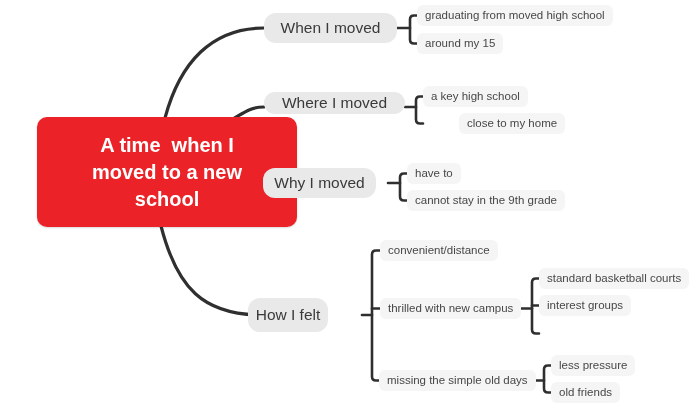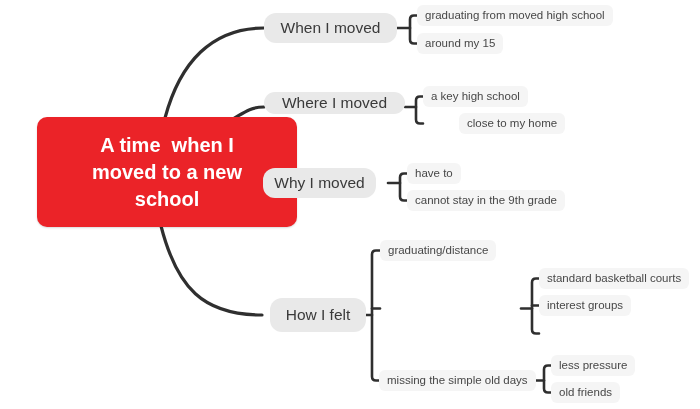--- a/index.html
+++ b/index.html
@@ -58,32 +58,33 @@
       <path d="M 532 305.5 L 539 305.5" fill="none" stroke="var(--line)" stroke-width="2.6" stroke-linecap="round" stroke-linejoin="round"></path>
       <path d="M 536 380.5 L 544 380.5" fill="none" stroke="var(--line)" stroke-width="2.6" stroke-linecap="round" stroke-linejoin="round"></path>
       <path d="M 551 365.5 L 548 365.5 Q 544 365.5 544 369.5 L 544 388.5 Q 544 392.5 548 392.5 L 551 392.5" fill="none" stroke="var(--line)" stroke-width="2.6" stroke-linecap="round" stroke-linejoin="round"></path>
     </svg>
 
   <div id="n-root" class="node root" style="left:5px;top:117px;width:260px;height:110px;margin-left:32px;">A time  when I moved to a new school</div>
 
   <div id="n-0" class="node topic" style="left:264px;top:13px;width:133px;height:30px;">When I moved</div>
   <div id="n-1" class="node topic" style="left:264px;top:92px;width:141px;height:22px;">Where I moved</div>
   <div id="n-2" class="node topic" style="left:263px;top:168px;width:113px;height:30px;">Why I moved</div>
-  <div id="n-3" class="node topic" style="left:270px;top:298px;width:96px;height:34px;">How I felt</div>
+  <div id="n-3" class="node topic" style="left:248px;top:298px;width:80px;height:34px;">How I felt</div>
 
   <div id="n-0-0" class="node leaf" style="left:417px;top:5px;">graduating from moved high school</div>
   <div id="n-0-1" class="node leaf" style="left:417px;top:33px;text-align:right;">around my 15</div>
 
   <div id="n-1-0" class="node leaf" style="left:423px;top:86px;">a key high school</div>
   <div id="n-1-1" class="node leaf" style="left:423px;top:113px;margin-left:36px;">close to my home</div>
 
   <div id="n-2-0" class="node leaf" style="left:407px;top:163px;">have to</div>
   <div id="n-2-1" class="node leaf" style="left:407px;top:190px;">cannot stay in the 9th grade</div>
 
-  <div id="n-3-0" class="node leaf" style="left:380px;top:240px;">graduating/distance</div>
+  <div id="n-3-0" class="node leaf" style="left:380px;top:240px;">convenient/distance</div>
+  <div id="n-3-1" class="node leaf" style="left:380px;top:298px;">thrilled with new campus</div>
   <div id="n-3-2" class="node leaf" style="left:379px;top:370px;">missing the simple old days</div>
 
   <div id="n-3-1-0" class="node leaf" style="left:539px;top:268px;">standard basketball courts</div>
   <div id="n-3-1-1" class="node leaf" style="left:539px;top:295px;">interest groups</div>
 
   <div id="n-3-2-0" class="node leaf" style="left:551px;top:355px;">less pressure</div>
   <div id="n-3-2-1" class="node leaf" style="left:551px;top:382px;">old friends</div>
 
 </div>
 

